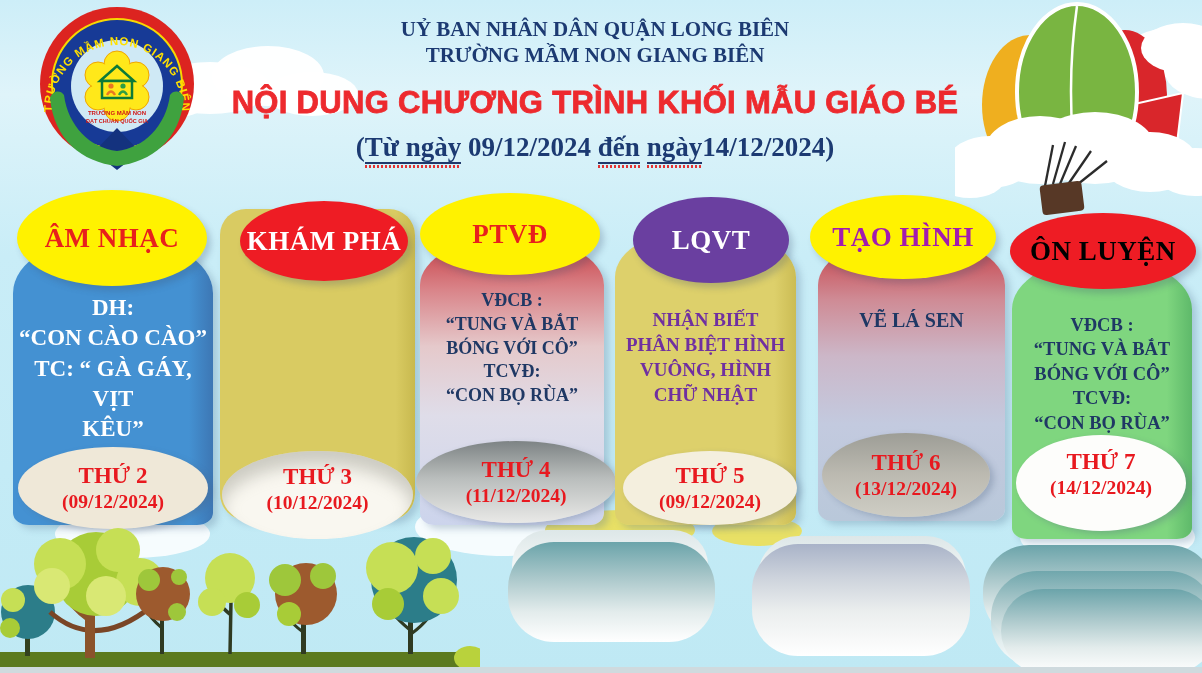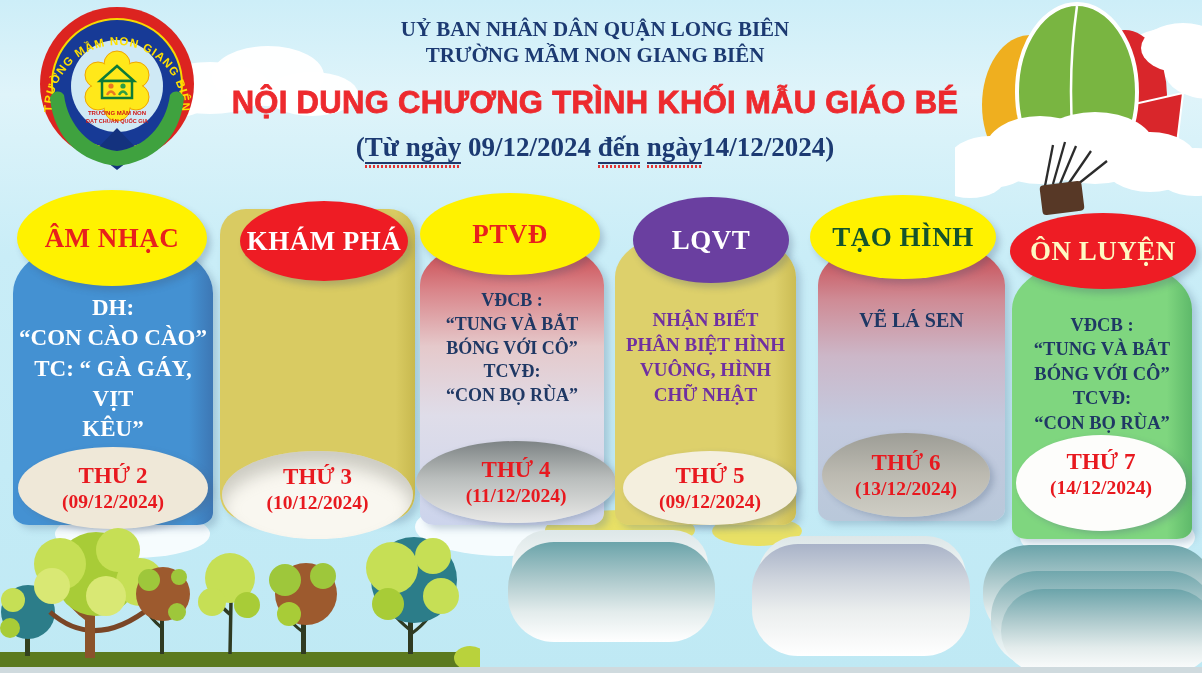--- a/index.html
+++ b/index.html
@@ -67,30 +67,30 @@
     background:linear-gradient(90deg,#ddd06b 0%,#ddd06b 88%,#cbbc54 100%);}
   .col-4 .col-header{left:18px;top:12px;width:156px;height:86px;background:#6a3fa0;}
   .col-4 .col-header span{color:#ffffff;}
   .col-4 .col-content{top:122px;font-size:19px;color:#7030a0;}
   .col-4 .col-date{left:8px;top:266px;width:174px;height:74px;background:#f4efde;}
 
   .col-5{left:818px;width:187px;}
   .col-5 .col-body{top:52px;height:284px;border-radius:90px 90px 14px 14px/48px 48px 12px 12px;
     background:linear-gradient(180deg,#c63a41 0%,#cf8b95 22%,#ccb7c8 42%,#c3cadf 66%,#b9c8da 100%);}
   .col-5 .col-header{left:-8px;top:10px;width:186px;height:84px;background:#fff200;}
-  .col-5 .col-header span{color:#14532d;}
+  .col-5 .col-header span{color:#a21caf;}
   .col-5 .col-content{top:122px;font-size:20px;color:#1f3864;}
   .col-5 .col-date{left:4px;top:248px;width:168px;height:84px;
     background:linear-gradient(180deg,#9d9d96 0%,#bcbab1 50%,#cecdc4 100%);}
 
   .col-6{left:1012px;width:180px;}
   .col-6 .col-body{top:72px;height:282px;border-radius:95px 95px 16px 16px/55px 55px 12px 12px;
     background:linear-gradient(90deg,#7fd67f 0%,#7fd67f 86%,#5eb96a 100%);}
   .col-6 .col-header{left:-2px;top:28px;width:186px;height:76px;background:#ee1c24;}
-  .col-6 .col-header span{color:#fef9c3;}
+  .col-6 .col-header span{color:#000000;}
   .col-6 .col-content{top:128px;font-size:18.5px;color:#1f3864;}
   .col-6 .col-date{left:4px;top:250px;width:170px;height:96px;background:#fdfdfb;padding-bottom:18px;}
 
   
   .stack{position:absolute;z-index:22;}
   .stack .layer{position:absolute;border-radius:46px;}
   .gradA{background:linear-gradient(180deg,#6ba4aa 0%,#a9c7ca 35%,#e3ecec 70%,#ffffff 100%);}
   .gradB{background:linear-gradient(180deg,#a9b3c8 0%,#cdd3dc 30%,#ebeeee 60%,#ffffff 100%);}
   .gradC{background:linear-gradient(180deg,#dde7e8 0%,#f2f6f6 50%,#ffffff 100%);}
 

